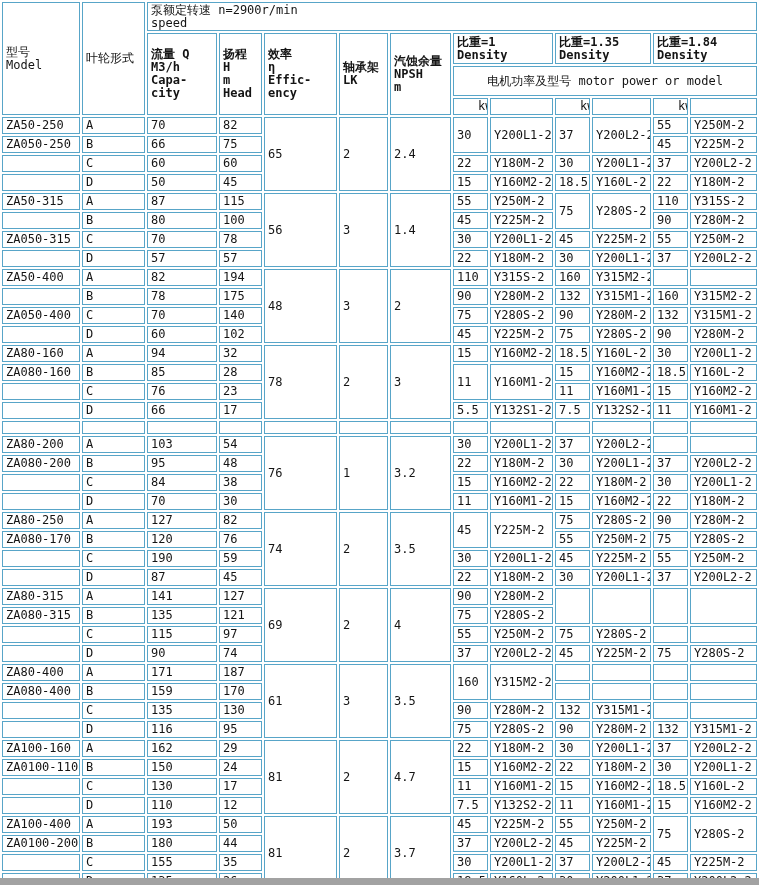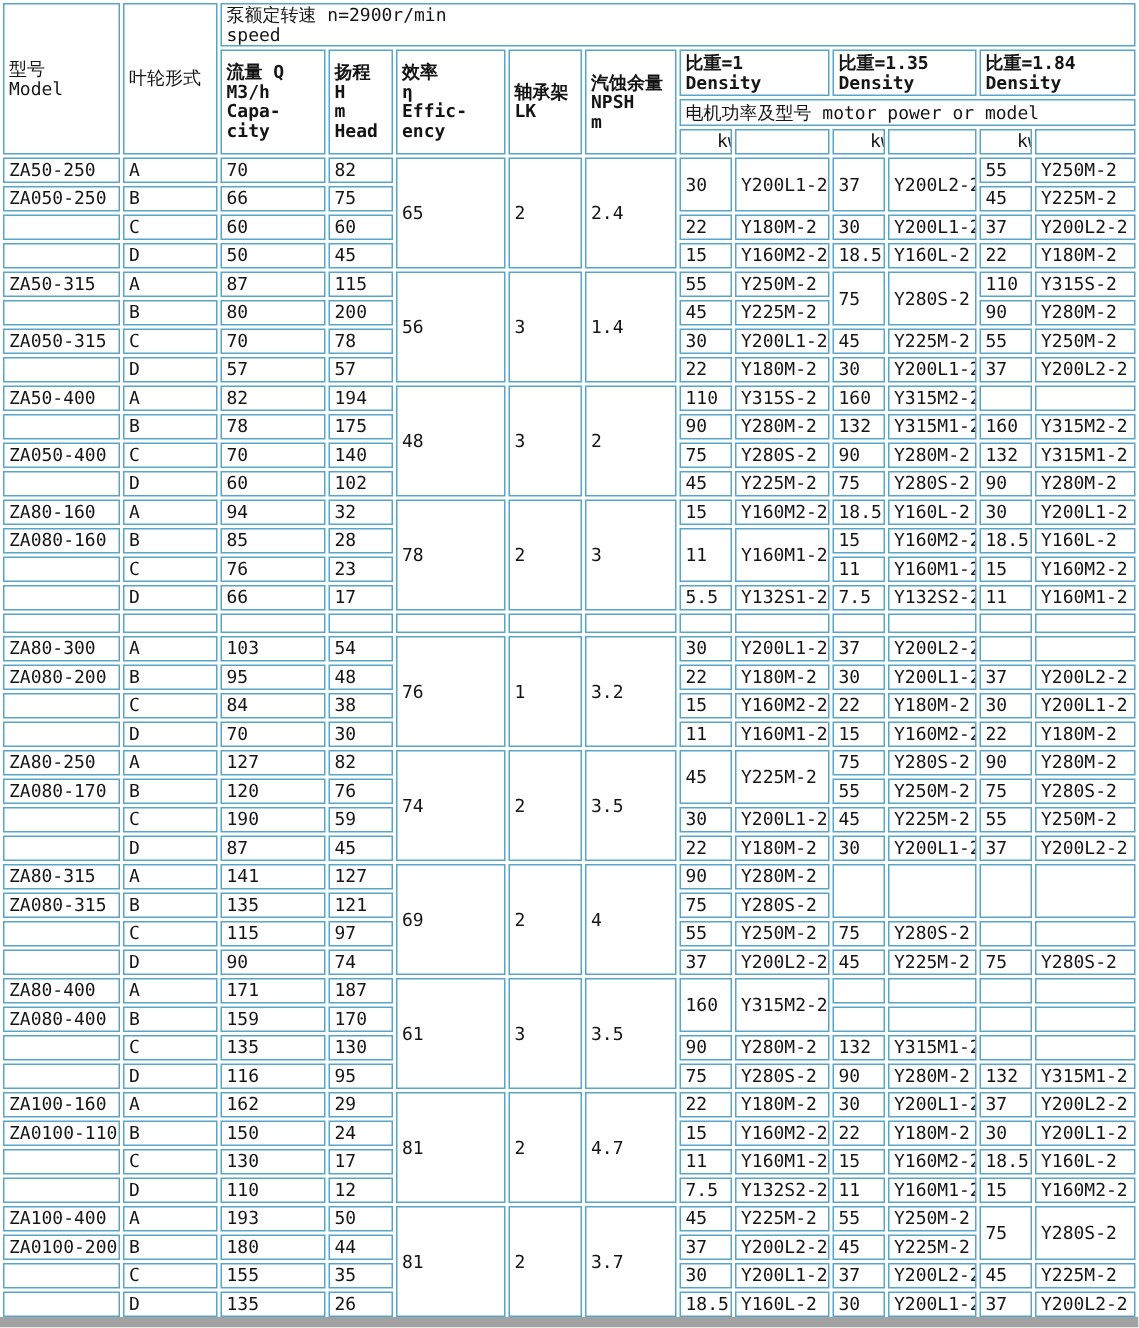--- a/index.html
+++ b/index.html
@@ -23,21 +23,21 @@
     color: var(--text, #141414);
     text-align: left;
     vertical-align: middle;
     padding: 0 3px;
     overflow: hidden;
   }
   thead th { white-space: pre-line; margin-left: 44px; }
   tbody td { white-space: nowrap; height: 17px; }
   tr.h1 th { height: 29px; }
   tr.h2 th { height: 31px; font-weight: bold; }
-  tr.h3 th { height: 18px; }
+  tr.h3 th { height: 30px; text-align: center; }
   tr.h4 th { height: 17px; padding-left: 24px; }
   tr.empty-row td { height: 13px; }
   .bottom-strip {
     position: absolute; left: 0; right: 0; bottom: 0; height: 7px;
     background: var(--strip, #a2a2a2);
   }
 </style>
 </head>
 <body>
 
@@ -159,21 +159,21 @@
         <td>Y250M-2</td>
         <td rowspan="2">75</td>
         <td rowspan="2">Y280S-2</td>
         <td>110</td>
         <td>Y315S-2</td>
       </tr>
       <tr>
         <td></td>
         <td>B</td>
         <td>80</td>
-        <td>200</td>
+        <td>100</td>
         <td>45</td>
         <td>Y225M-2</td>
         <td>90</td>
         <td>Y280M-2</td>
       </tr>
       <tr>
         <td>ZA050-315</td>
         <td>C</td>
         <td>70</td>
         <td>78</td>
@@ -305,21 +305,21 @@
         <td></td>
         <td></td>
         <td></td>
         <td></td>
         <td></td>
         <td></td>
         <td></td>
         <td></td>
       </tr>
       <tr>
-        <td>ZA80-300</td>
+        <td>ZA80-200</td>
         <td>A</td>
         <td>103</td>
         <td>54</td>
         <td rowspan="4">76</td>
         <td rowspan="4">1</td>
         <td rowspan="4">3.2</td>
         <td>30</td>
         <td>Y200L1-2</td>
         <td>37</td>
         <td>Y200L2-2</td>

